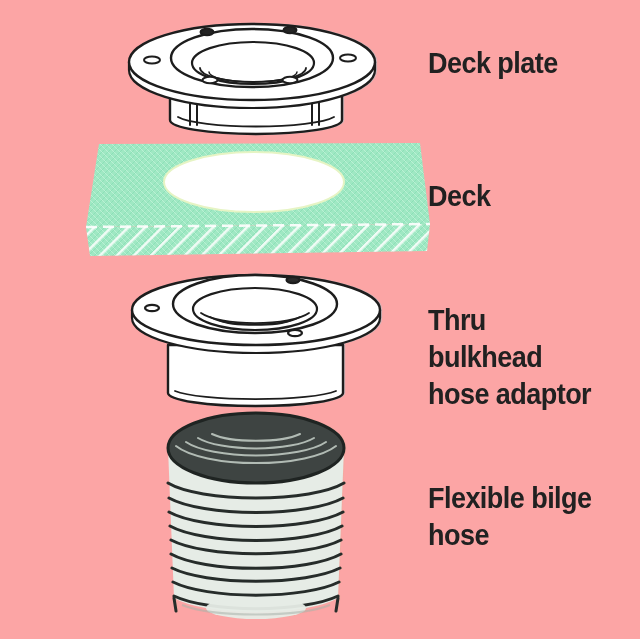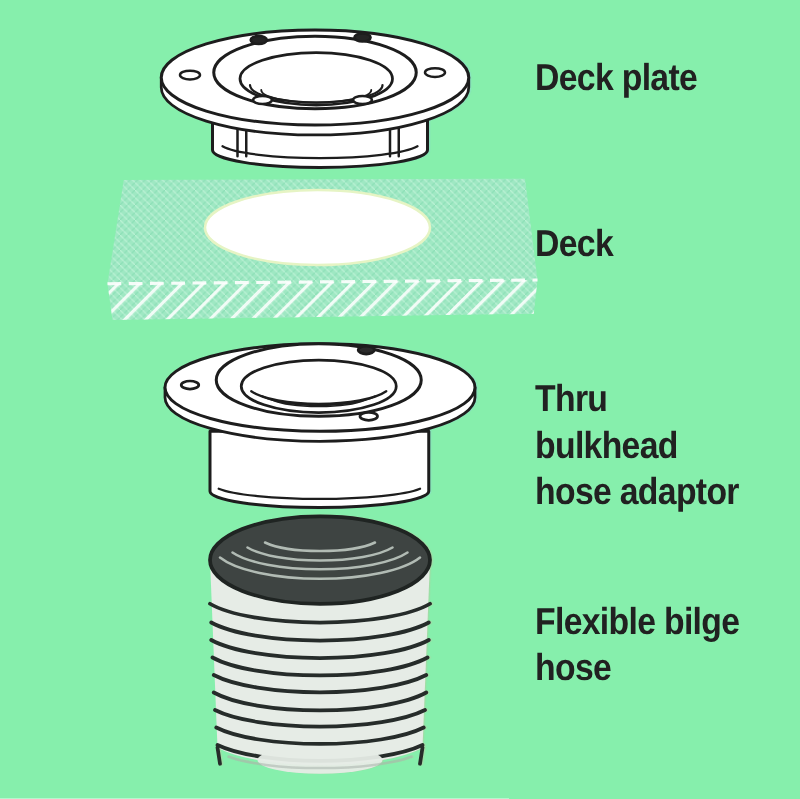--- a/index.html
+++ b/index.html
@@ -1,17 +1,17 @@
 <!DOCTYPE html>
 <html><head>
 <meta charset="utf-8">
 <style>
   html,body{margin:0;padding:0;background:#fff;}
   .stage{
-    position:relative;width:640px;height:639px;background:#86efac;overflow:hidden;
+    position:relative;width:640px;height:639px;background:#fca5a5;overflow:hidden;
     font-family:"Liberation Sans", sans-serif;
   }
   .art{position:absolute;}
   .fringe-cool{filter:drop-shadow(1.2px 0.8px 0 rgba(140,205,215,0.40));}
   .fringe-warm{filter:drop-shadow(1px 0.6px 0 rgba(225,175,150,0.30));}
   .label{
     position:absolute;left:428px;
     font-weight:700;font-size:30px;line-height:37px;letter-spacing:-0.6px;
     color:#212121;white-space:pre-line;
     transform:scaleX(0.9);transform-origin:0 0;

